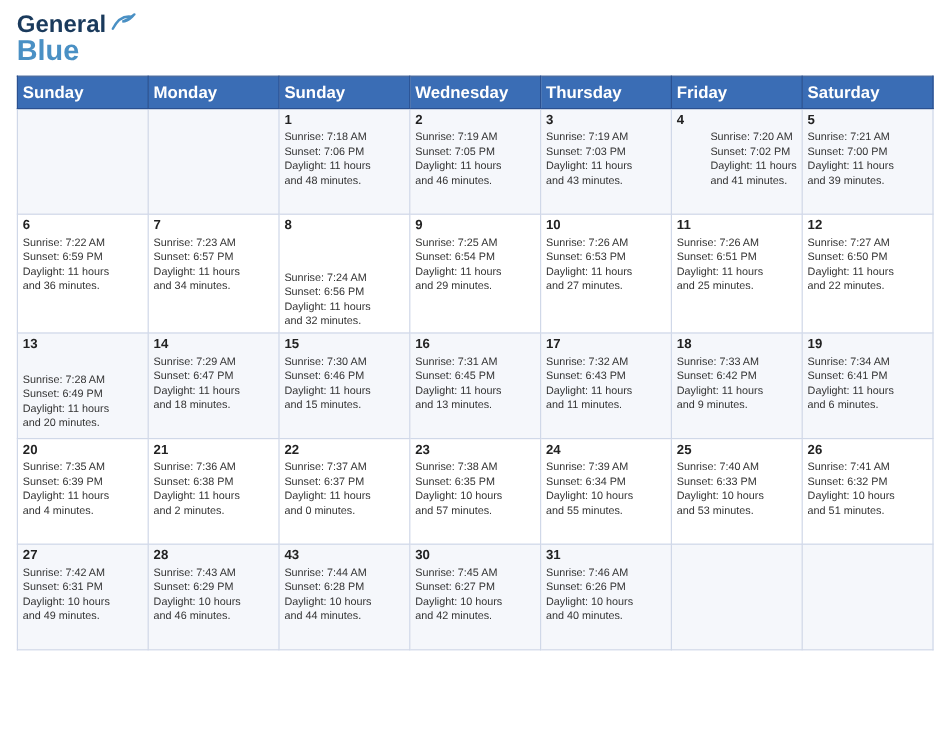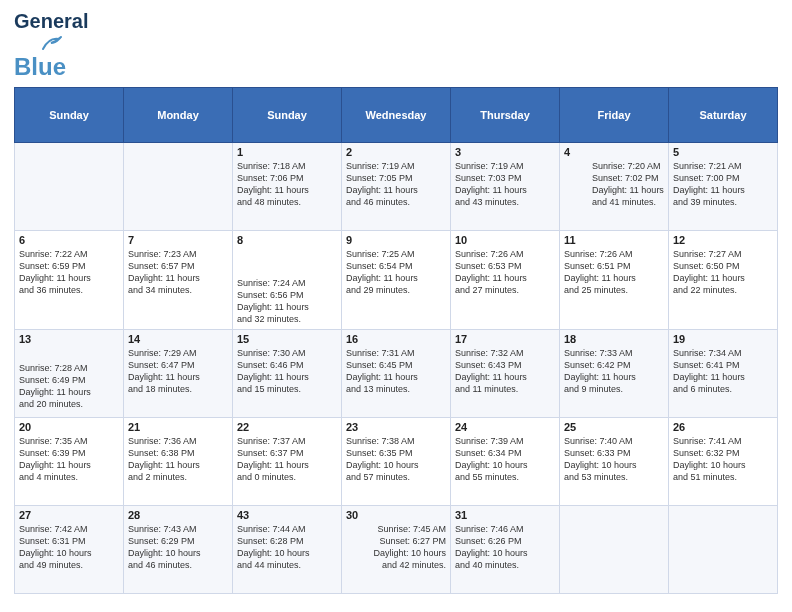--- a/index.html
+++ b/index.html
@@ -39,24 +39,24 @@
       color: #444;
     }
     table {
       width: 100%;
       border-collapse: collapse;
       table-layout: fixed;
     }
     thead tr th {
       background-color: #3a6db5;
       color: white;
-      font-size: 11px;
+      font-size: 14px;
       font-weight: bold;
-      padding: 21px 4px;
-      text-align: center;
+      padding: 5px 4px;
+      text-align: left;
       border: 1px solid #2a5090;
     }
     tbody tr td {
       vertical-align: top;
       border: 1px solid #d0d8e8;
       padding: 3px 4px;
       font-size: 9.5px;
       color: #222;
       height: 88px;
       background: #fff;
@@ -75,21 +75,20 @@
     }
     .day-info {
       font-size: 9px;
       line-height: 1.35;
       color: #333;
     }
     .logo-container {
       display: flex;
       align-items: center;
       gap: 2px;
-      flex-direction: column;
     }
   </style>
 </head>
 <body>
 
 <div class="container">
   <div class="header-area">
     <div class="logo">
       <div class="logo-container">
         <div style="font-size:20px; font-weight:bold; color:#1a3a5c;">General</div>
@@ -330,21 +329,21 @@
           </td>
           <td>
             <span class="day-num">43</span>
             <div class="day-info" style="white-space: pre-line;">Sunrise: 7:44 AM
 Sunset: 6:28 PM
 Daylight: 10 hours
 and 44 minutes.</div>
           </td>
           <td>
             <span class="day-num">30</span>
-            <div class="day-info" style="white-space: pre-line; text-align: right;">Sunrise: 7:45 AM
+            <div class="day-info" style="white-space: pre-line;">Sunrise: 7:45 AM
 Sunset: 6:27 PM
 Daylight: 10 hours
 and 42 minutes.</div>
           </td>
           <td>
             <span class="day-num">31</span>
             <div class="day-info" style="white-space: pre-line;">Sunrise: 7:46 AM
 Sunset: 6:26 PM
 Daylight: 10 hours
 and 40 minutes.</div>

